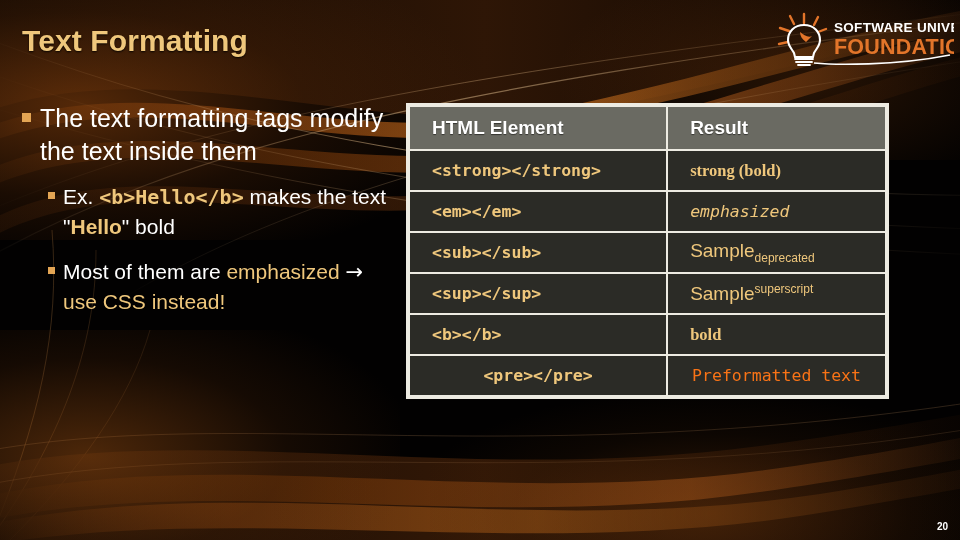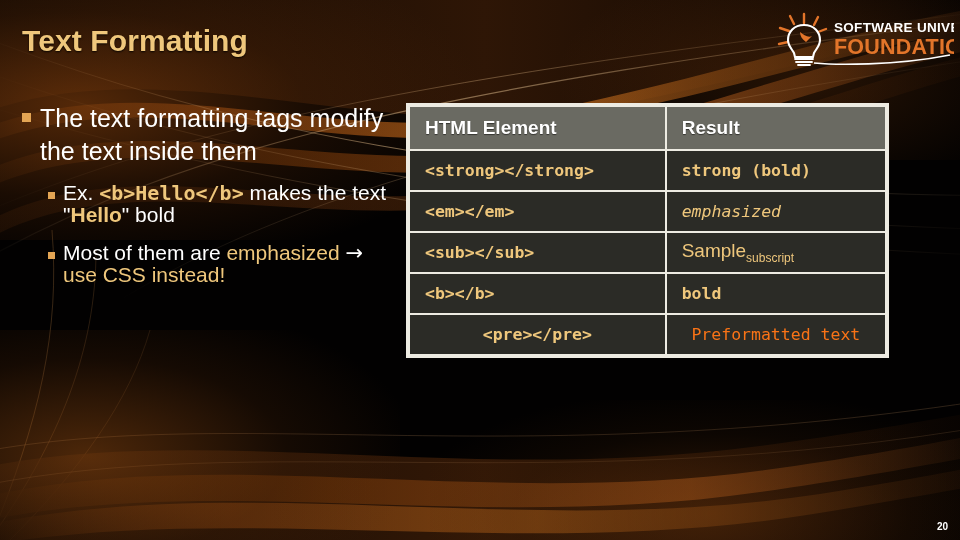--- a/index.html
+++ b/index.html
@@ -71,41 +71,41 @@
   }
   .b2{
     display:flex;align-items:flex-start;
     margin:0 0 16px 30px;
   }
   .b2 .marker{
     width:7px;height:7px;background:#E3A554;
     margin:10px 8px 0 0;flex:none;
   }
   .b2 .txt{
-    font-size:21px;line-height:22px;color:#FFFFFF;
+    font-size:21px;line-height:29px;color:#FFFFFF;
   }
   .gold{color:#EFC77C;}
   .mono-gold{
     font-family:"DejaVu Sans Mono", monospace;
     font-weight:bold;color:#EFC77C;font-size:20px;
   }
   .arrow{color:#FFFFFF;font-family:"DejaVu Sans", sans-serif;}
 
   
   #tbl{
     position:absolute;left:406px;top:103px;width:483px;
     border-collapse:separate;border-spacing:0;
     background:#EDEBE2;
     padding:2px;
     box-sizing:border-box;
   }
   #tbl table{border-collapse:separate;border-spacing:2px;width:100%;}
   #tbl td{
     background:#2B2B26;
-    padding:5px 15px;
+    padding:5px 22px;
     vertical-align:middle;
     height:29px;
     margin-top:20px;
   }
   #tbl tr.hdr td{
     background:#6A6A62;
     color:#FFFFFF;
     font-size:19px;font-weight:bold;
     height:32px;
     text-shadow:0 1px 1px rgba(0,0,0,.5);
@@ -114,21 +114,21 @@
   #tbl td.c-rs{width:213px;}
   .elcode{
     font-family:"DejaVu Sans Mono", monospace;
     font-weight:bold;font-size:16.5px;color:#EFC77C;
     white-space:nowrap;
   }
   .res{
     font-family:"DejaVu Sans Mono", monospace;
     font-size:16.5px;color:#EFC77C;white-space:nowrap;
   }
-  .res.bold{font-weight:bold;}
+  .res.bold{font-weight:bold;font-family:Liberation Serif, serif;}
   .res.ital{font-style:italic;}
   .res.under{text-decoration:underline;}
   .res-sans{
     font-family:"Liberation Sans", sans-serif;
     font-size:19px;color:#EFC77C;white-space:nowrap;
   }
   .res-sans sub,.res-sans sup{font-size:12px;}
   .res-pre{
     font-family:"DejaVu Sans Mono", monospace;
     font-size:16.5px;color:#f97316;line-height:21px;
@@ -265,21 +265,25 @@
       <tr>
             <td class="c-el"><span class="elcode">&lt;strong&gt;&lt;/strong&gt;</span></td>
             <td class="c-rs"><span class="res bold">strong (bold)</span></td>
           </tr>
           <tr>
             <td class="c-el"><span class="elcode">&lt;em&gt;&lt;/em&gt;</span></td>
             <td class="c-rs"><span class="res ital">emphasized</span></td>
           </tr>
           <tr>
             <td class="c-el"><span class="elcode">&lt;sub&gt;&lt;/sub&gt;</span></td>
-            <td class="c-rs"><span class="res-sans">Sample<sub>subscript</sub></span></td>
+            <td class="c-rs"><span class="res-sans">Sample<sub>deprecated</sub></span></td>
+          </tr>
+          <tr>
+            <td class="c-el"><span class="elcode">&lt;sup&gt;&lt;/sup&gt;</span></td>
+            <td class="c-rs"><span class="res-sans">Sample<sup>superscript</sup></span></td>
           </tr>
           <tr>
             <td class="c-el"><span class="elcode">&lt;b&gt;&lt;/b&gt;</span></td>
             <td class="c-rs"><span class="res bold">bold</span></td>
           </tr>
           <tr class="tall">
             <td class="c-el"><span class="elcode">&lt;pre&gt;&lt;/pre&gt;</span></td>
             <td class="c-rs"><span class="res-pre">Preformatted text</span></td>
           </tr>
         </tbody>

